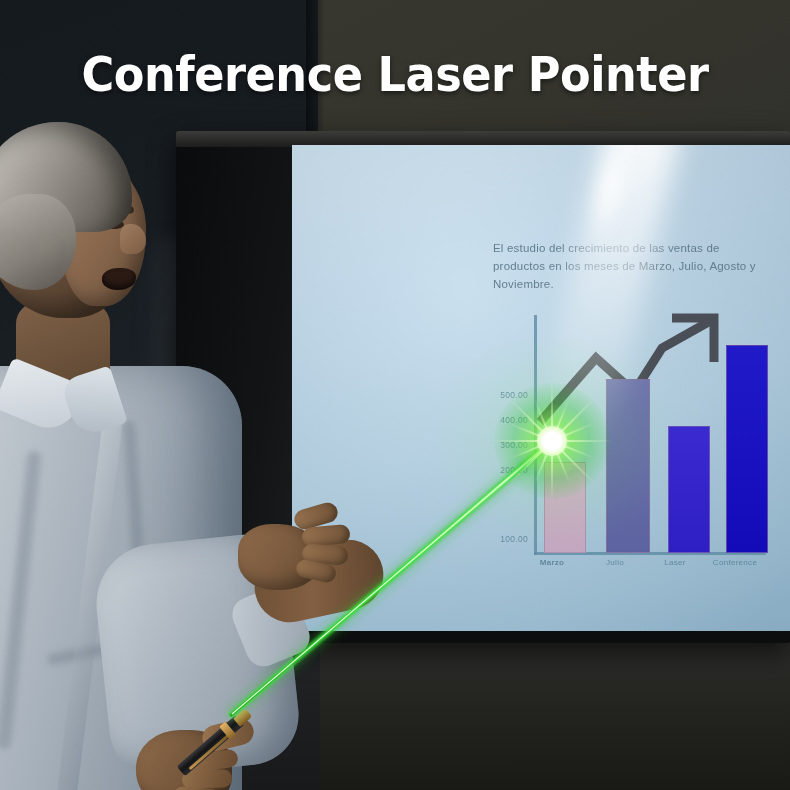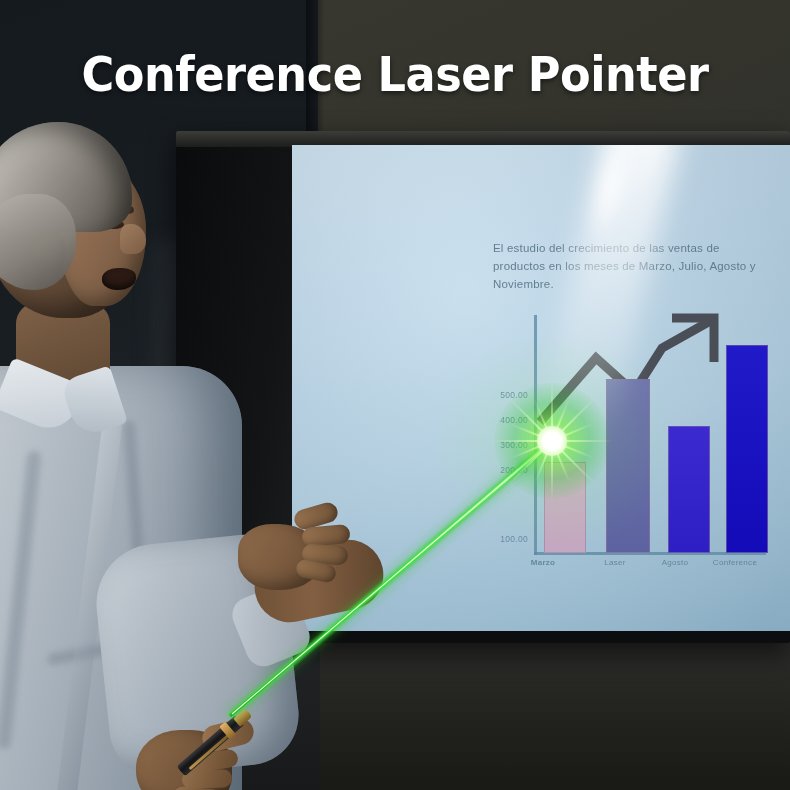--- a/index.html
+++ b/index.html
@@ -374,23 +374,23 @@
           <polyline points="138,8 180,8 180,52" fill="none" stroke="#4a4e57" stroke-width="9" stroke-linejoin="miter" stroke-linecap="butt"></polyline>
         </svg>
 
         <div class="bar-wrap">
           <div class="bar" style="left:10px;width:42px;height:91px;background:linear-gradient(180deg,#cdb3c9,#c3a6bf);"></div>
           <div class="bar" style="left:72px;width:44px;height:174px;background:linear-gradient(180deg,#6f74ad,#5d63a0);"></div>
           <div class="bar" style="left:134px;width:42px;height:127px;background:linear-gradient(180deg,#3a2ad0,#2e1fc4);"></div>
           <div class="bar" style="left:192px;width:42px;height:208px;background:linear-gradient(180deg,#211ac9,#130bb8);"></div>
         </div>
 
-        <div class="xlabel" style="left:36px;width:50px;font-weight:bold;">Marzo</div>
-        <div class="xlabel" style="left:108px;width:50px;">Laser</div>
-        <div class="xlabel" style="left:168px;width:50px;">Agosto</div>
+        <div class="xlabel" style="left:45px;width:50px;font-weight:bold;">Marzo</div>
+        <div class="xlabel" style="left:108px;width:50px;">Julio</div>
+        <div class="xlabel" style="left:168px;width:50px;">Laser</div>
         <div class="xlabel" style="left:222px;width:62px;">Conference</div>
       </div>
 
       <div class="screen-glare"></div>
       <div class="screen-glare2"></div>
     </div>
   </div>
 
   <div id="person">
     <div class="torso"></div>

